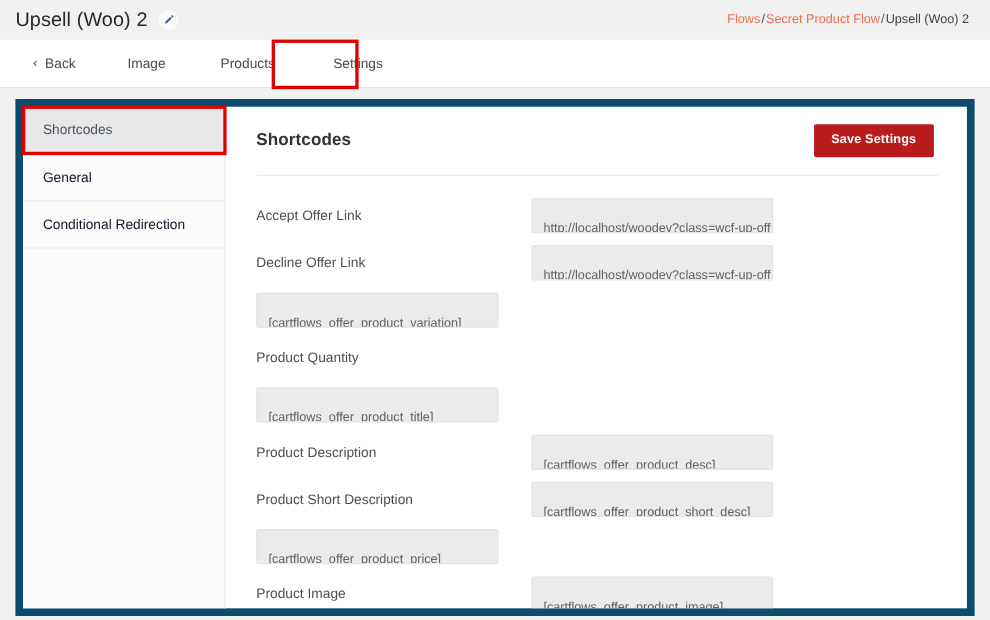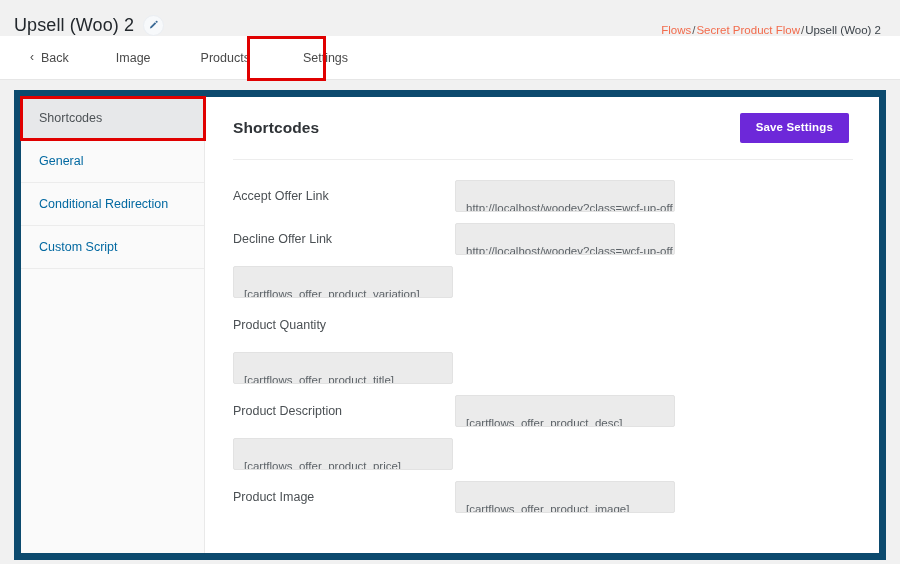--- a/index.html
+++ b/index.html
@@ -15,21 +15,21 @@
     color: #444;
     overflow: hidden;
   }
 
   
   .topbar {
     position: relative;
     height: 36px;
     background: #f1f1f1;
     display: flex;
-    align-items: flex-end;
+    align-items: center;
     padding: 0 14px;
     box-sizing: border-box;
   }
   .title-wrap {
     display: flex;
     align-items: center;
     gap: 9px;
   }
   .page-title {
     font-size: 18px;
@@ -133,21 +133,21 @@
     border-right: 1px solid #e9e9e9;
     box-sizing: border-box;
     position: relative;
   }
   .side-item {
     height: 43px;
     display: flex;
     align-items: center;
     padding: 0 0 0 18px;
     font-size: 12.5px;
-    color: #0369a1;
+    color: #0f172a;
     border-bottom: 1px solid #ececec;
     cursor: pointer;
     box-sizing: border-box;
     background: transparent;
   }
   .side-item.active {
     background: #e7e8ea;
     color: #4d5256;
   }
   #annot-shortcodes {
@@ -173,38 +173,39 @@
     padding-right: 4px;
   }
   .content-title {
     font-size: 15.5px;
     color: #2f3337;
     font-weight: bold;
     letter-spacing: .1px;
   }
   .save-btn {
     margin-left: auto;
-    background: #6d28d9;
+    background: #b91c1c;
     color: #ffffff;
     font-size: 11.5px;
     font-weight: bold;
     border: none;
     border-radius: 2px;
     padding: 9px 16px;
     cursor: pointer;
     font-family: inherit;
     letter-spacing: .15px;
     line-height: 1;
   }
 
   .fields { padding-top: 14px; }
   .field-row {
     display: flex;
     align-items: center;
     height: 43px;
+    gap: 28px;
   }
   .field-label {
     width: 222px;
     flex: none;
     font-size: 12.5px;
     color: #4b5054;
     white-space: nowrap;
   }
   .field-input {
     width: 220px;
@@ -251,21 +252,20 @@
   <button class="tab settings">Settings</button>
   <div class="annot" id="annot-settings"></div>
 </div>
 
 <div class="card">
 
   <div class="side">
     <div class="side-item active">Shortcodes</div>
     <div class="side-item">General</div>
     <div class="side-item">Conditional Redirection</div>
-    <div class="side-item">Custom Script</div>
     <div class="annot" id="annot-shortcodes"></div>
   </div>
 
   <div class="content">
     <div class="content-head">
       <span class="content-title">Shortcodes</span>
       <button class="save-btn">Save Settings</button>
     </div>
 
     <div class="fields">
@@ -284,20 +284,24 @@
         <span class="field-label">Product Quantity</span>
       </div>
       <div class="field-row">
         <div class="field-input">[cartflows_offer_product_title]</div>
       </div>
       <div class="field-row">
         <span class="field-label">Product Description</span>
         <div class="field-input">[cartflows_offer_product_desc]</div>
       </div>
       <div class="field-row">
+        <span class="field-label">Product Short Description</span>
+        <div class="field-input">[cartflows_offer_product_short_desc]</div>
+      </div>
+      <div class="field-row">
         <div class="field-input">[cartflows_offer_product_price]</div>
       </div>
       <div class="field-row">
         <span class="field-label">Product Image</span>
         <div class="field-input">[cartflows_offer_product_image]</div>
       </div>
     </div>
   </div>
 </div>
 

